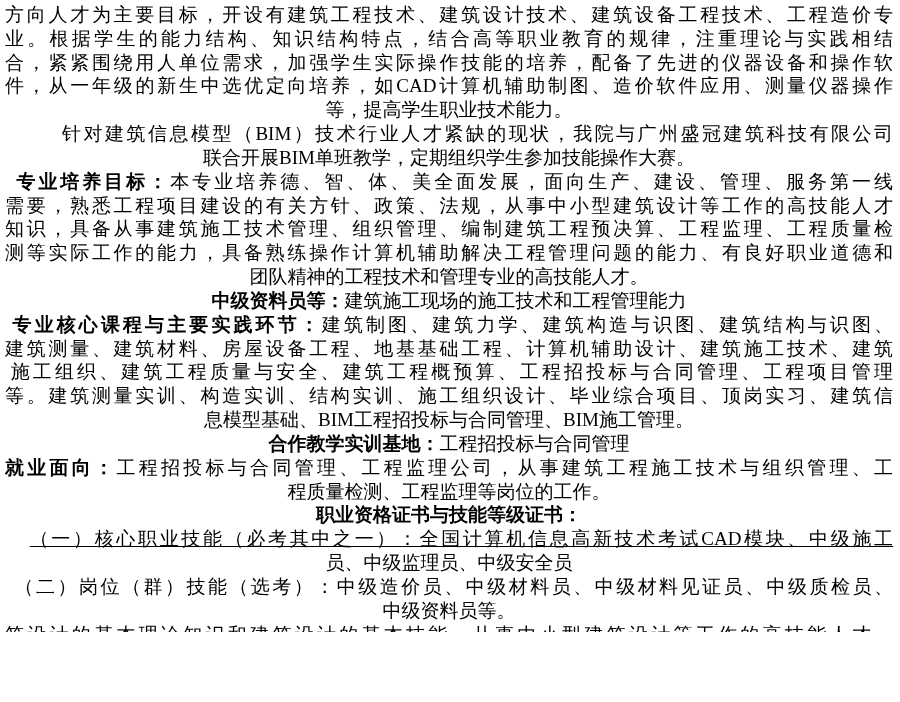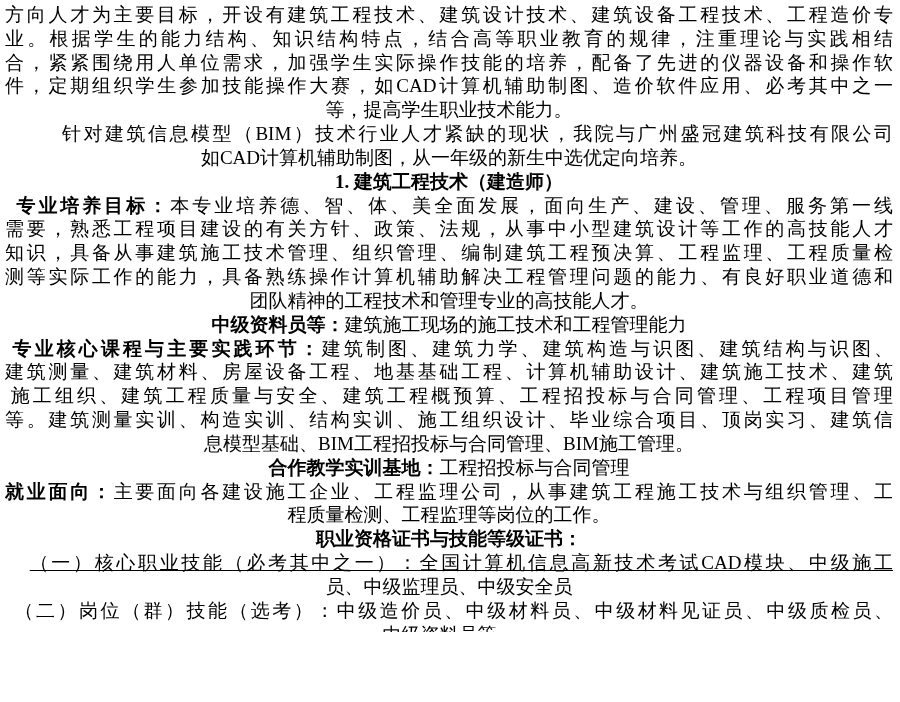--- a/index.html
+++ b/index.html
@@ -43,38 +43,37 @@
   }
 </style>
 </head>
 <body>
 
 <div class="doc">
   <div>
       <div class="line justify"><span>方向人才为主要目标，开设有建筑工程技术、建筑设计技术、建筑设备工程技术、工程造价专</span></div>
       <div class="line justify"><span>业。根据学生的能力结构、知识结构特点，结合高等职业教育的规律，注重理论与实践相结</span></div>
       <div class="line justify"><span>合，紧紧围绕用人单位需求，加强学生实际操作技能的培养，配备了先进的仪器设备和操作软</span></div>
-      <div class="line justify"><span>件，定期组织学生参加技能操作大赛，如CAD计算机辅助制图、造价软件应用、必考其中之一</span></div>
+      <div class="line justify"><span>件，从一年级的新生中选优定向培养，如CAD计算机辅助制图、造价软件应用、测量仪器操作</span></div>
       <div class="line center"><span>等，提高学生职业技术能力。</span></div>
       <div class="line justify" style="text-indent: 3em;"><span>针对建筑信息模型（BIM）技术行业人才紧缺的现状，我院与广州盛冠建筑科技有限公司</span></div>
-      <div class="line center"><span>如CAD计算机辅助制图，从一年级的新生中选优定向培养。</span></div>
-      <div class="line center"><b>1. 建筑工程技术（建造师）</b></div>
+      <div class="line center"><span>联合开展BIM单班教学，定期组织学生参加技能操作大赛。</span></div>
       <div class="line justify" style="text-indent: 0.6em;"><b>专业培养目标：</b><span>本专业培养德、智、体、美全面发展，面向生产、建设、管理、服务第一线</span></div>
       <div class="line justify"><span>需要，熟悉工程项目建设的有关方针、政策、法规，从事中小型建筑设计等工作的高技能人才</span></div>
       <div class="line justify"><span>知识，具备从事建筑施工技术管理、组织管理、编制建筑工程预决算、工程监理、工程质量检</span></div>
       <div class="line justify"><span>测等实际工作的能力，具备熟练操作计算机辅助解决工程管理问题的能力、有良好职业道德和</span></div>
       <div class="line center"><span>团队精神的工程技术和管理专业的高技能人才。</span></div>
       <div class="line center"><b>中级资料员等：</b><span>建筑施工现场的施工技术和工程管理能力</span></div>
       <div class="line justify" style="text-indent: 0.4em;"><b>专业核心课程与主要实践环节：</b><span>建筑制图、建筑力学、建筑构造与识图、建筑结构与识图、</span></div>
       <div class="line justify"><span>建筑测量、建筑材料、房屋设备工程、地基基础工程、计算机辅助设计、建筑施工技术、建筑</span></div>
       <div class="line justify" style="text-indent: 0.3em;"><span>施工组织、建筑工程质量与安全、建筑工程概预算、工程招投标与合同管理、工程项目管理</span></div>
       <div class="line justify"><span>等。建筑测量实训、构造实训、结构实训、施工组织设计、毕业综合项目、顶岗实习、建筑信</span></div>
       <div class="line center"><span>息模型基础、BIM工程招投标与合同管理、BIM施工管理。</span></div>
       <div class="line center"><b>合作教学实训基地：</b><span>工程招投标与合同管理</span></div>
-      <div class="line justify"><b>就业面向：</b><span>主要面向各建设施工企业、工程监理公司，从事建筑工程施工技术与组织管理、工</span></div>
+      <div class="line justify"><b>就业面向：</b><span>工程招投标与合同管理、工程监理公司，从事建筑工程施工技术与组织管理、工</span></div>
       <div class="line center"><span>程质量检测、工程监理等岗位的工作。</span></div>
       <div class="line center"><b>职业资格证书与技能等级证书：</b></div>
       <div class="line justify" style="text-indent: 1.3em; text-decoration: underline;"><span>（一）核心职业技能（必考其中之一）：全国计算机信息高新技术考试CAD模块、中级施工</span></div>
       <div class="line center"><span>员、中级监理员、中级安全员</span></div>
       <div class="line justify" style="text-indent: 0.5em;"><span>（二）岗位（群）技能（选考）：中级造价员、中级材料员、中级材料见证员、中级质检员、</span></div>
       <div class="line center"><span>中级资料员等。</span></div>
       <div class="line justify"><span>筑设计的基本理论知识和建筑设计的基本技能，从事中小型建筑设计等工作的高技能人才。</span></div>
     </div>
 </div>
 

